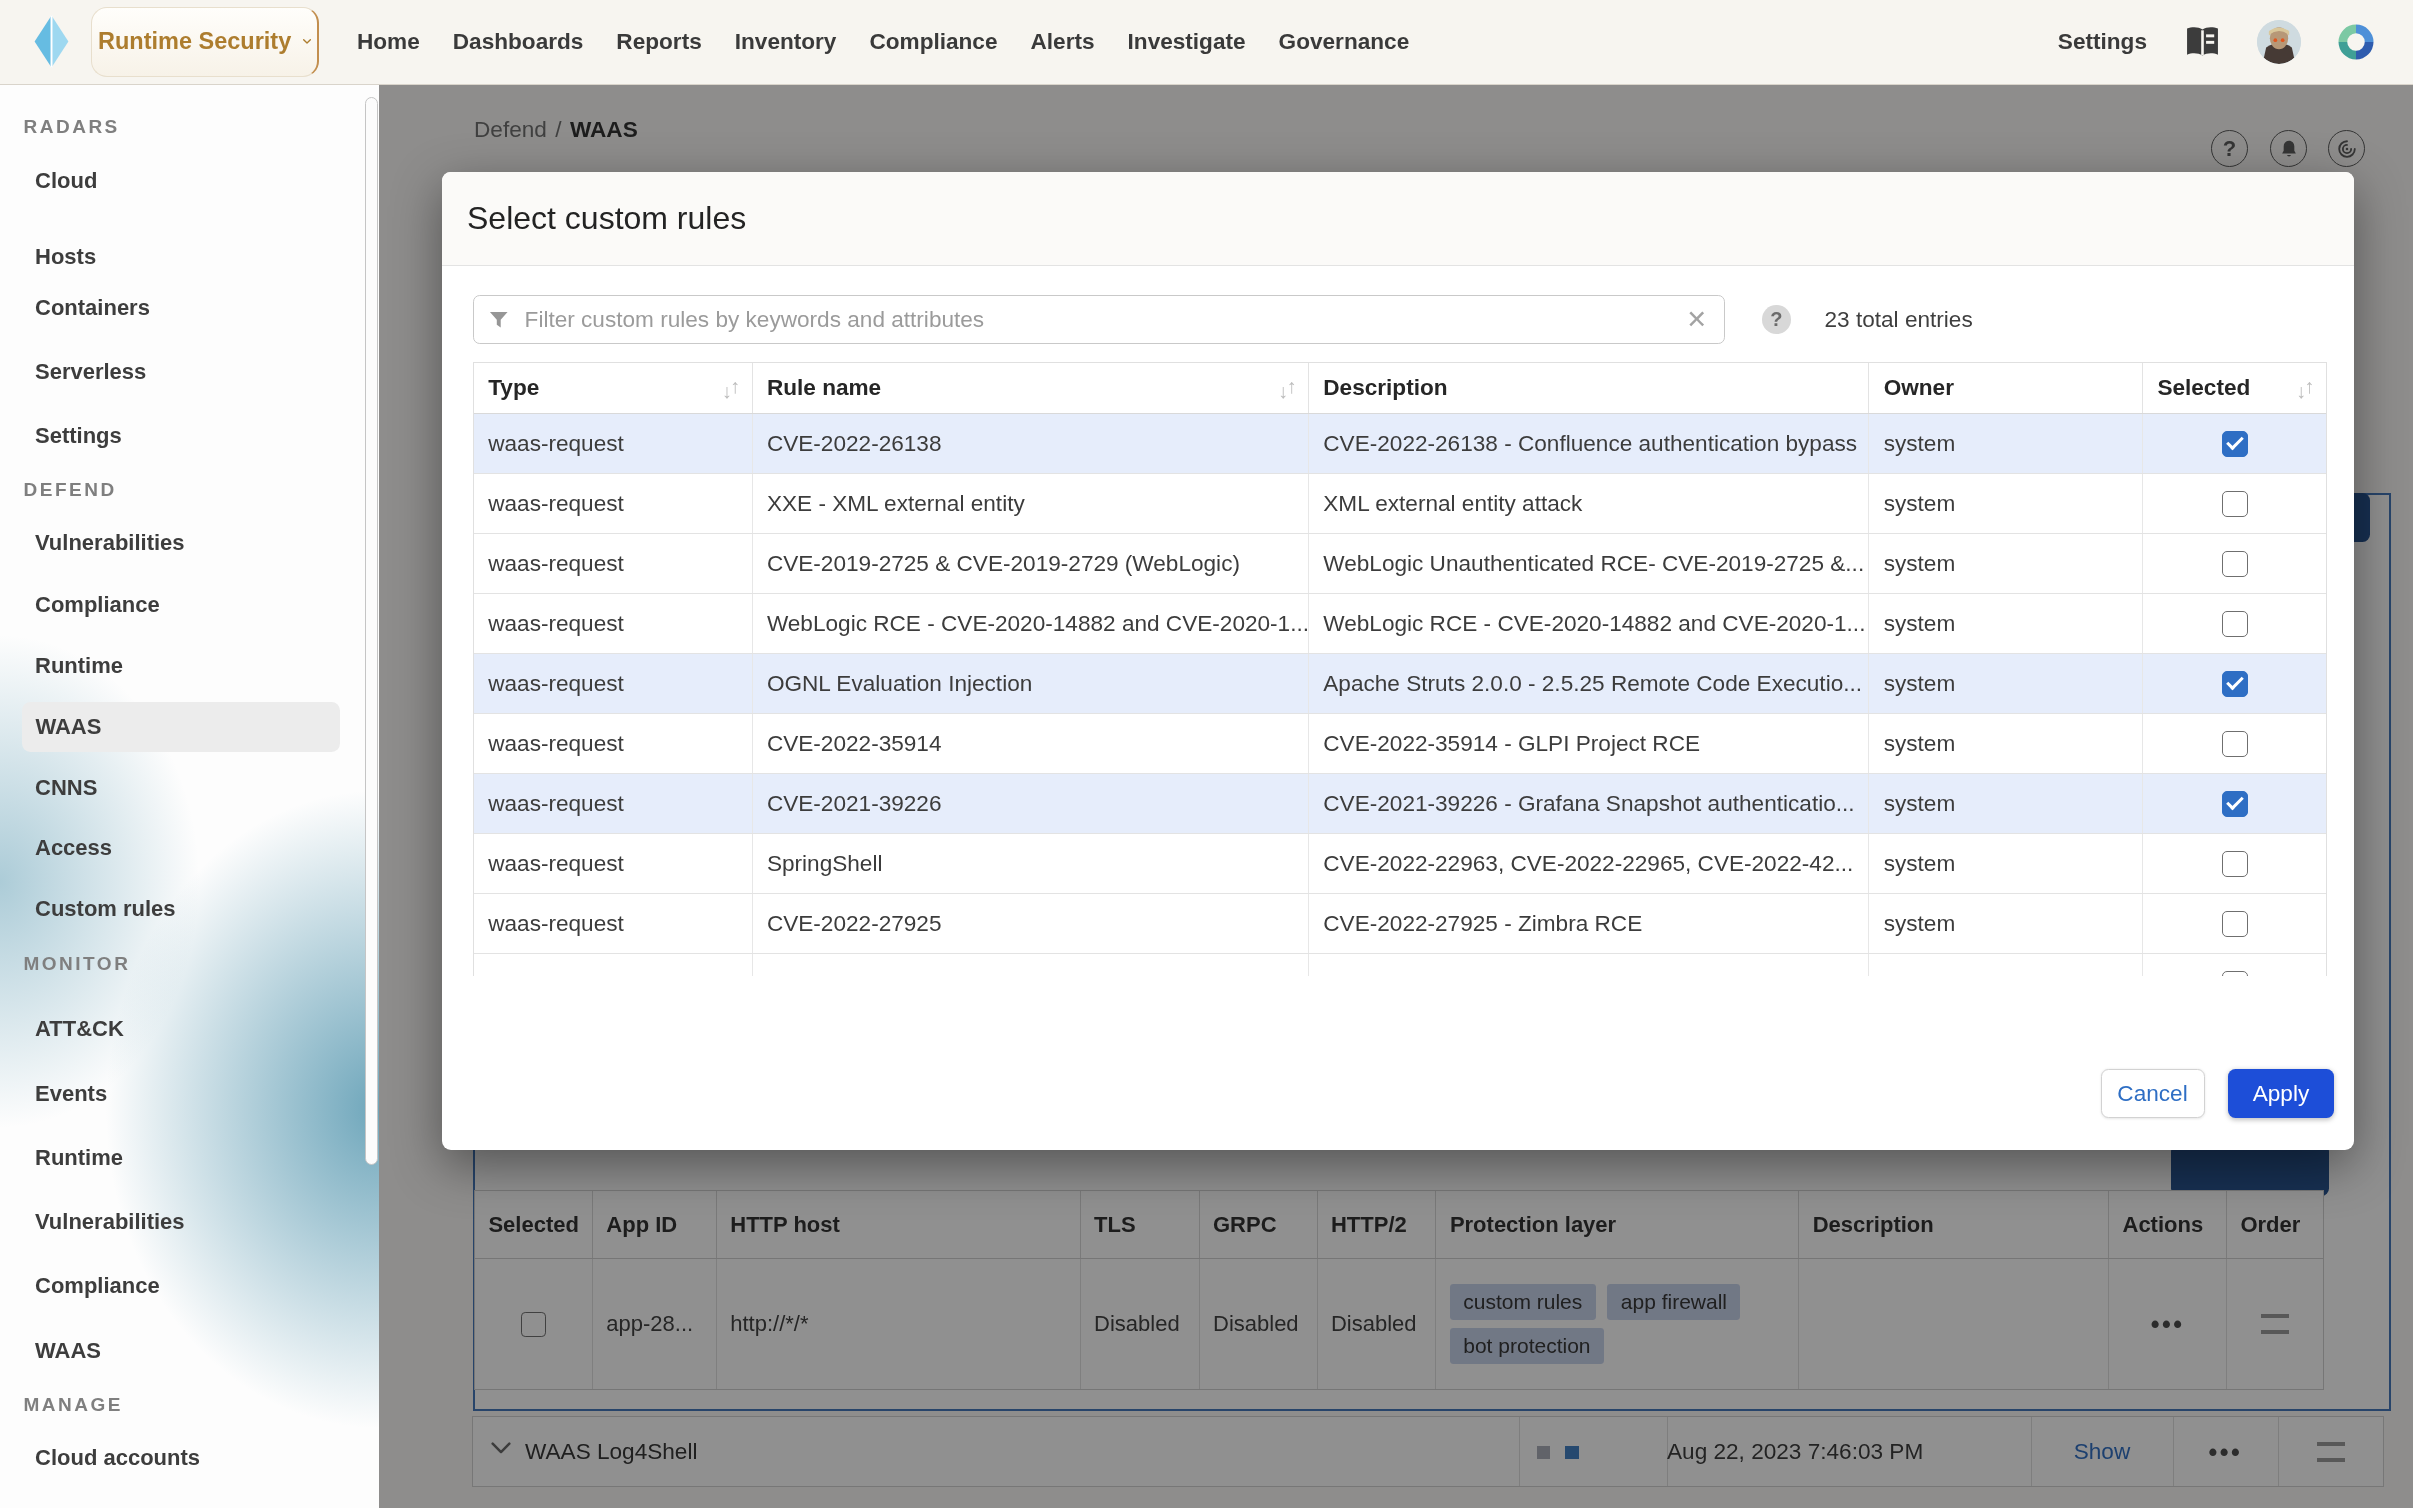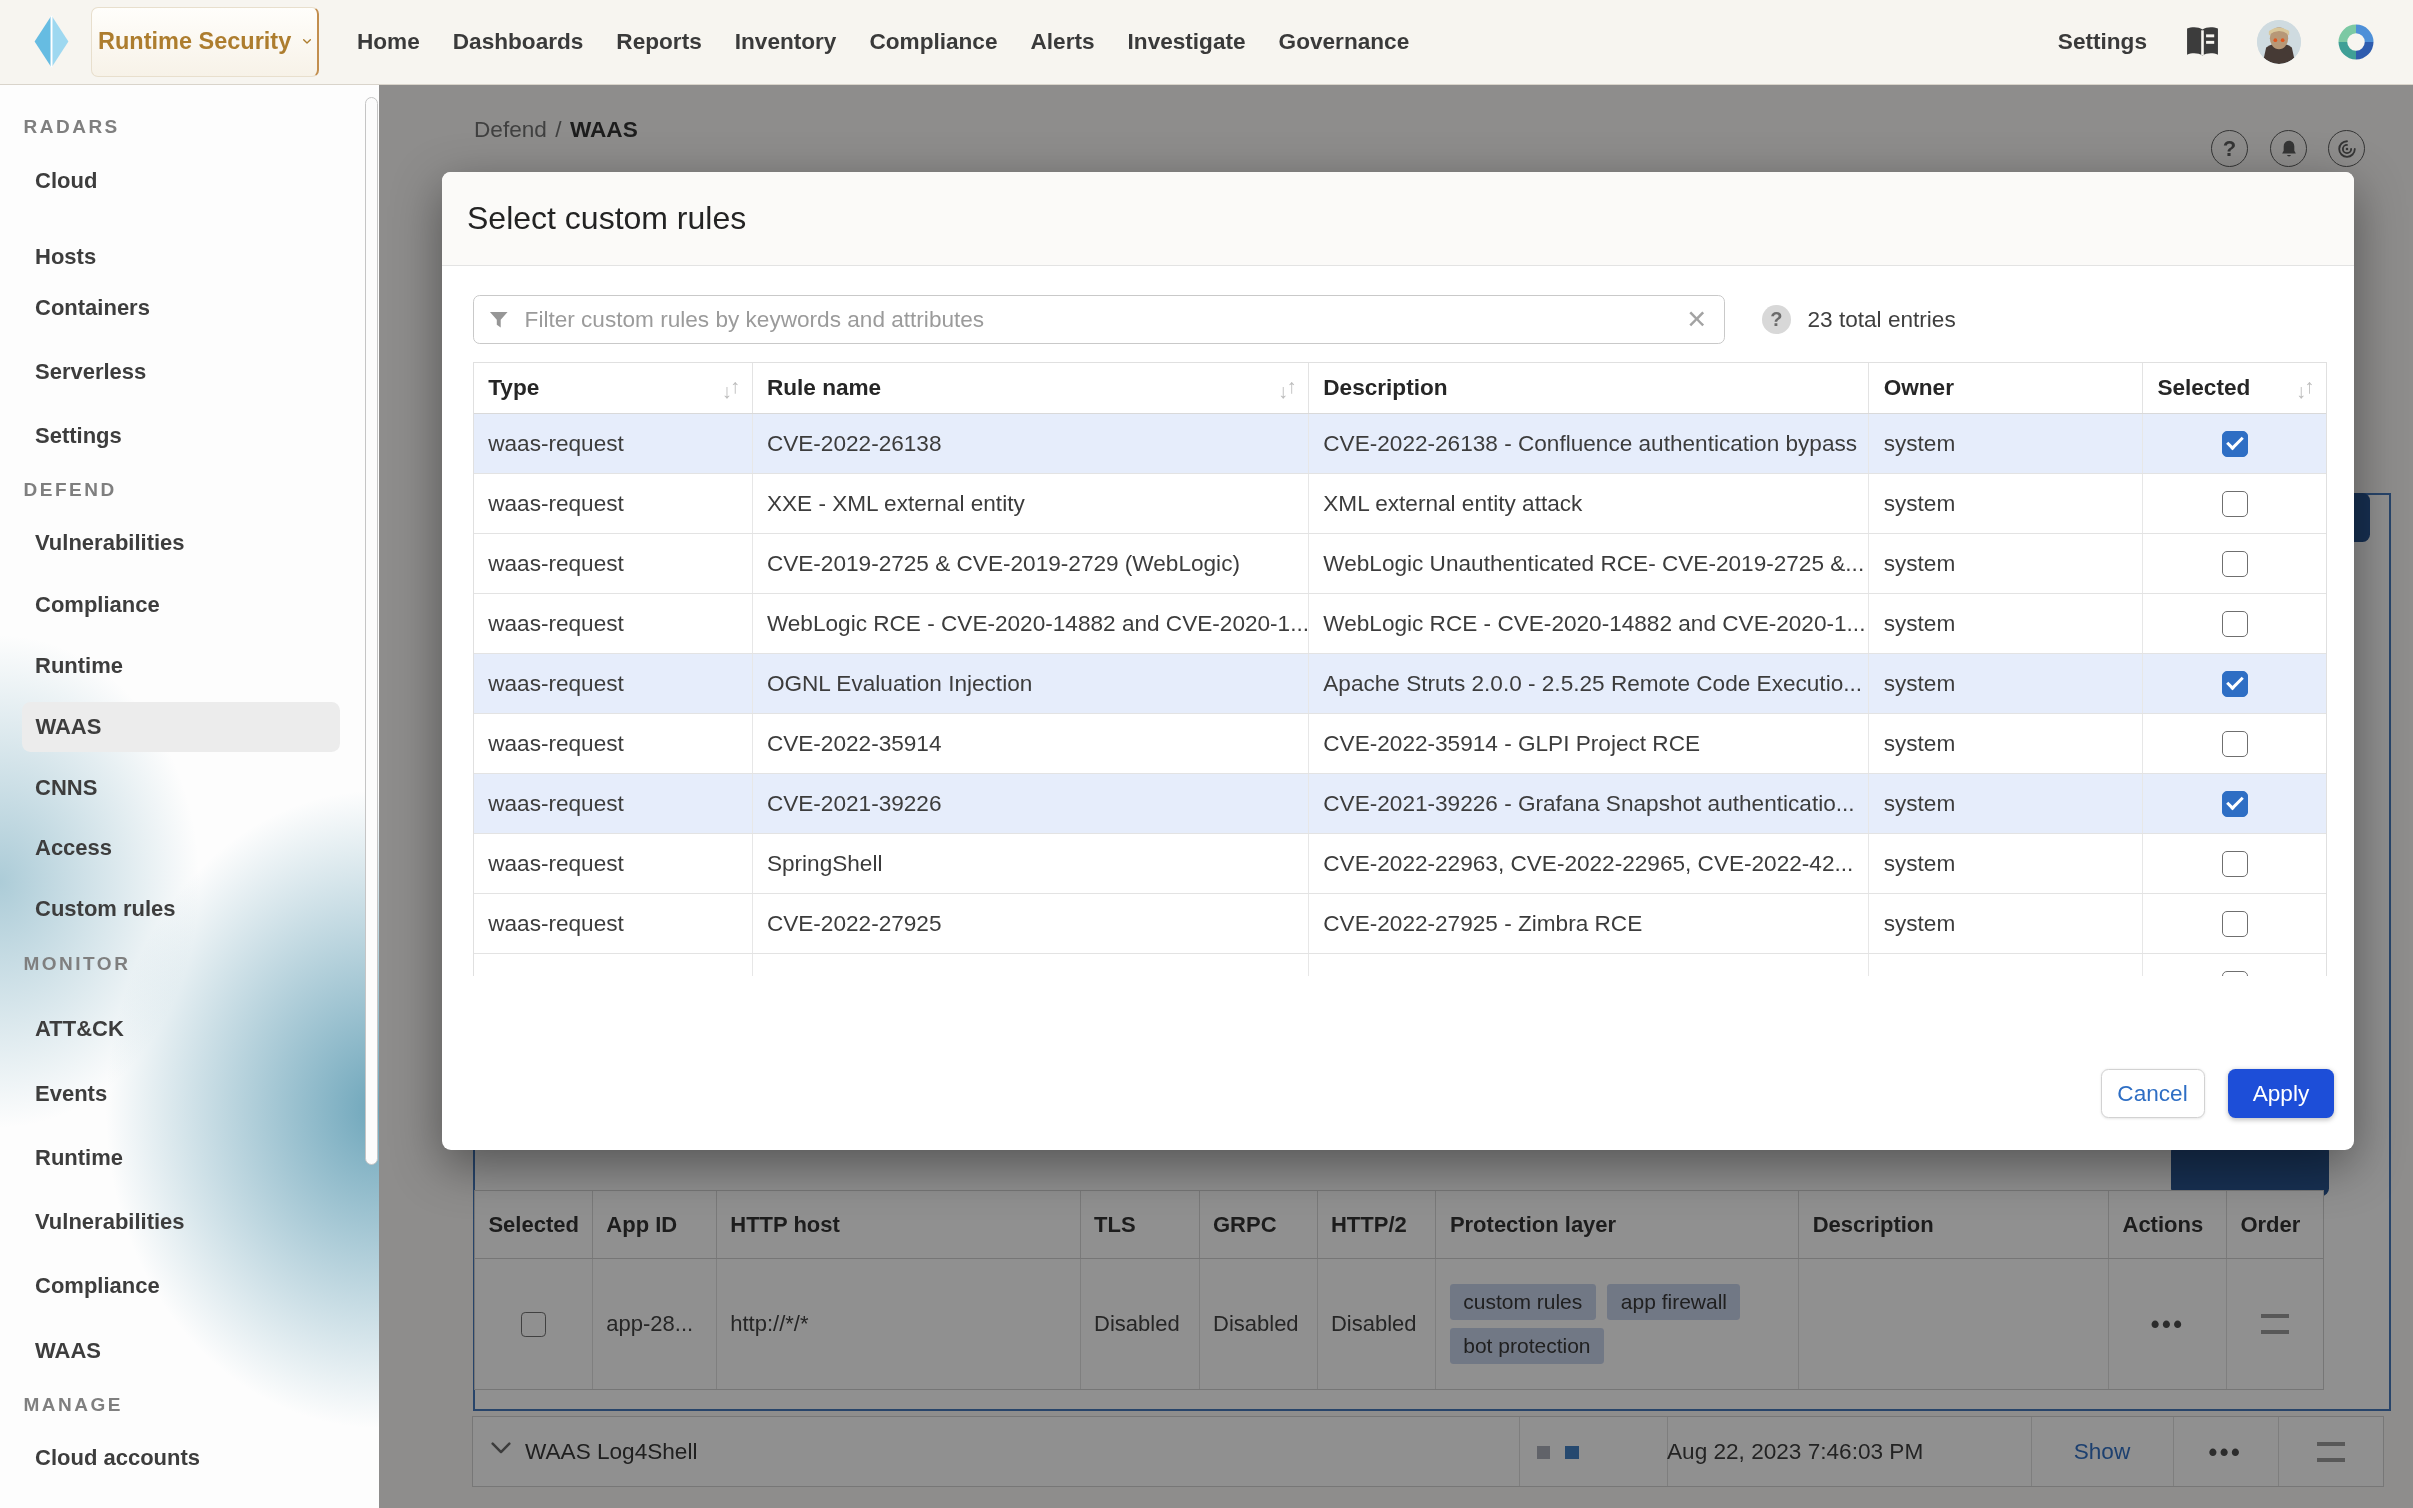--- a/index.html
+++ b/index.html
@@ -2,21 +2,21 @@
 <html style="font-size:13.4px"><head>
 <meta charset="utf-8">
 <style>
   html,body{margin:0;padding:0}
   body{width:2413px;height:1508px;position:relative;overflow:hidden;background:#fff;
        font-family:"Liberation Sans","DejaVu Sans",sans-serif;color:#333}
   
   .topbar{position:absolute;left:0;top:0;width:2413px;height:84px;background:#f7f5f0;
           border-bottom:0.8px solid #d9d4cb;z-index:20}
   .logo{position:absolute;left:32px;top:13.4px;width:39px;height:57px}
-  .product-pill{position:absolute;left:91px;top:6.7px;width:228px;height:70px;border-radius:7px;
+  .product-pill{position:absolute;left:91px;top:6.7px;width:228px;height:70px;border-radius:16px;
     background:linear-gradient(#fffefb,#f7f2e8);border:0.8px solid #e8dfcd;border-right:2.5px solid #c28e4e;
     display:flex;align-items:center;justify-content:center;gap:11.7px;cursor:pointer;box-sizing:border-box}
   .product-pill .plabel{color:#ad7d2e;font-size:23.5px;font-weight:700;white-space:nowrap}
   .topnav{position:absolute;left:357px;top:0;height:84px;display:flex;gap:33px;align-items:center}
   .nav-item{font-size:22.6px;font-weight:700;color:#3a3a3a;cursor:pointer;white-space:nowrap}
   .topbar-right{position:absolute;right:36px;top:0;height:84px;display:flex;align-items:center;gap:34px}
   .settings-link{font-size:22.6px;font-weight:700;color:#3a3a3a;cursor:pointer}
   .tb-icon{width:42px;height:42px;display:flex;align-items:center;justify-content:center;cursor:pointer}
   .avatar{width:44px;height:44px;border-radius:50%;overflow:hidden;background:#cfdbe0}
   
@@ -81,21 +81,21 @@
     border-bottom:0.8px solid #e3e3e3;border-radius:8.4px 8.4px 0 0;font-size:32px;color:#232323}
   .filter-row{position:absolute;left:31px;top:123px;display:flex;align-items:center}
   .filter-box{width:1252px;height:49px;border:0.8px solid #c9c9c9;border-radius:6.7px;display:flex;align-items:center;
     padding:0 13.4px;box-sizing:border-box;background:#fff}
   .filter-box input{flex:1;border:none;outline:none;font-size:22.6px;color:#444;margin-left:11.7px;background:transparent;
     font-family:"Liberation Sans","DejaVu Sans",sans-serif}
   .filter-box input::placeholder{color:#9b9b9b}
   .clear-x{color:#a3a3a3;font-size:25px;cursor:pointer;padding:0 3.4px;line-height:1}
   .help-circle{margin-left:37px;width:28.5px;height:28.5px;border-radius:50%;background:#d8d8d8;color:#6b6b6b;
     font-size:20px;font-weight:700;display:flex;align-items:center;justify-content:center;cursor:pointer}
-  .entries{margin-left:17px;font-size:22.6px;color:#3f3f3f;white-space:nowrap}
+  .entries{margin-left:34px;font-size:22.6px;color:#3f3f3f;white-space:nowrap}
   .mtable{position:absolute;left:31px;top:190px;width:1854px;height:614px;border:0.8px solid #e0e0e0;
     border-bottom:none;box-sizing:border-box;overflow:hidden}
   .mhead{display:flex;height:50px;border-bottom:0.8px solid #d9d9d9;background:#fff}
   .mh{position:relative;display:flex;align-items:center;padding-left:14.2px;box-sizing:border-box;
     font-size:22.6px;font-weight:700;color:#262626;border-right:0.8px solid #e3e3e3;cursor:pointer}
   .mh.c4{border-right:none}
   .c0{width:279px}.c1{width:557px}.c2{width:561px}.c3{width:274px}.c4{width:183px}
   .mrow{display:flex;height:59px;border-bottom:0.8px solid #e3e3e3;background:#fff;cursor:pointer}
   .mrow.sel{background:#e6edfb}
   .mc{display:flex;align-items:center;padding-left:14.2px;box-sizing:border-box;font-size:22.6px;color:#3c3c3c;

